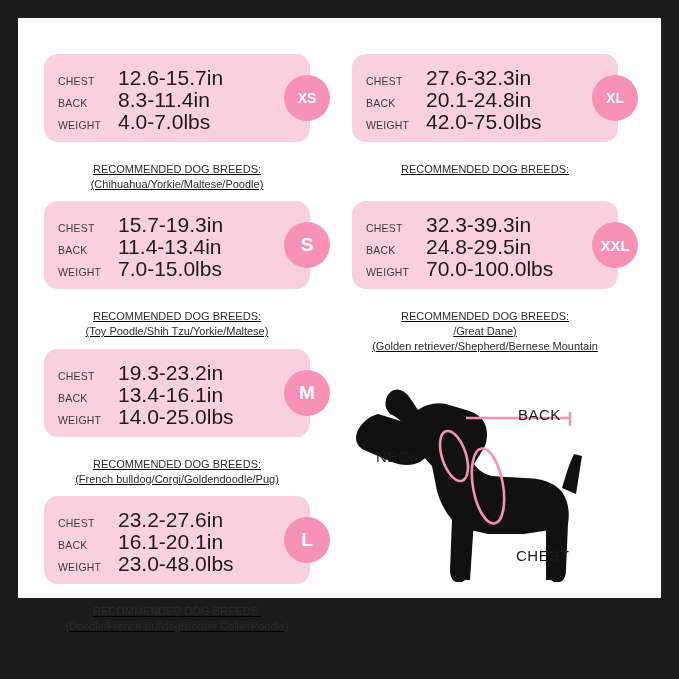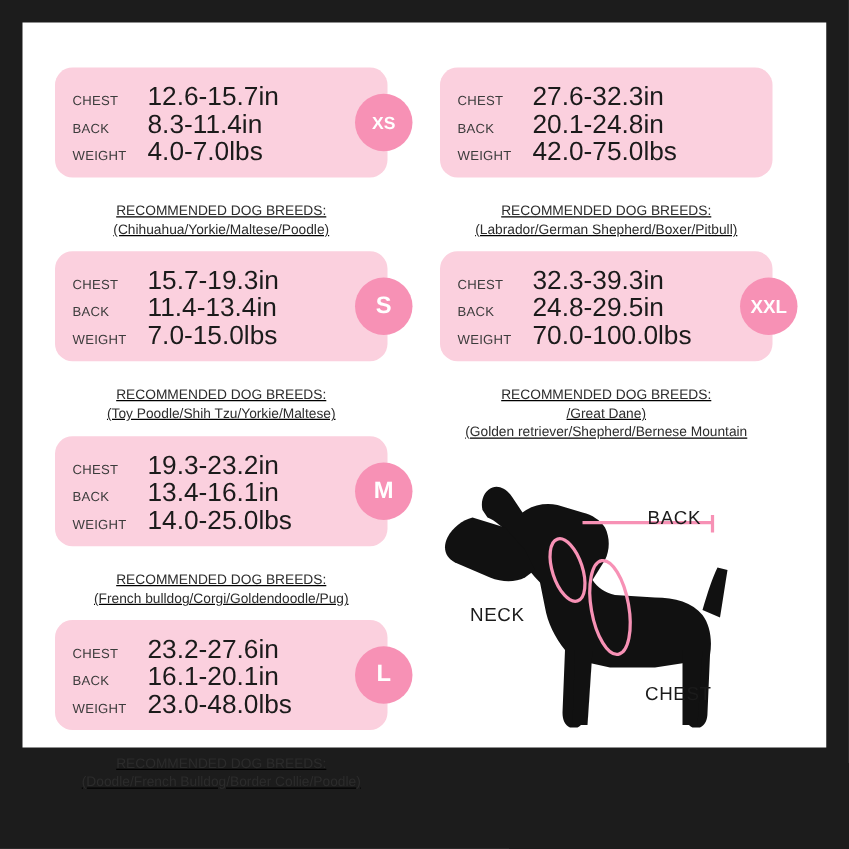--- a/index.html
+++ b/index.html
@@ -224,24 +224,24 @@
           </div>
           <div class="row">
             <span class="lbl">BACK</span>
             <span class="val">20.1-24.8in</span>
           </div>
           <div class="row">
             <span class="lbl">WEIGHT</span>
             <span class="val">42.0-75.0lbs</span>
           </div>
         </div>
-      </div>
-      <div class="breeds">
-        <div>RECOMMENDED DOG BREEDS:</div>
-        <div>(Labrador/German Shepherd/Boxer/Pitbull)</div>
+        <div class="badge small-text">XL</div>
+      </div>
+      <div class="breeds">
+        <div>RECOMMENDED DOG BREEDS:</div>
       </div>
     </div>
 
     <div class="size-block" style="top:183px;">
       <div class="card">
         <div class="rows">
           <div class="row">
             <span class="lbl">CHEST</span>
             <span class="val">32.3-39.3in</span>
           </div>
@@ -319,17 +319,17 @@
 
       <line x1="118" y1="48" x2="222" y2="48" stroke="#f791b5" stroke-width="2.6"></line>
       <line x1="222" y1="42" x2="222" y2="56" stroke="#f791b5" stroke-width="2.6"></line>
 
       <ellipse cx="106" cy="86" rx="12" ry="26" transform="rotate(-18 106 86)" fill="none" stroke="#f791b5" stroke-width="2.6"></ellipse>
 
       <ellipse cx="140" cy="116" rx="15" ry="38" transform="rotate(-10 140 116)" fill="none" stroke="#f791b5" stroke-width="2.6"></ellipse>
     </svg>
 
     <div class="dog-label" style="left:170px; top:36px;">BACK</div>
-    <div class="dog-label" style="left:28px; top:78px;margin-top:36px;">NECK</div>
+    <div class="dog-label" style="left:28px; top:78px;">NECK</div>
     <div class="dog-label" style="left:168px; top:177px;">CHEST</div>
   </div>
 
 </div>
 
 </body></html>

